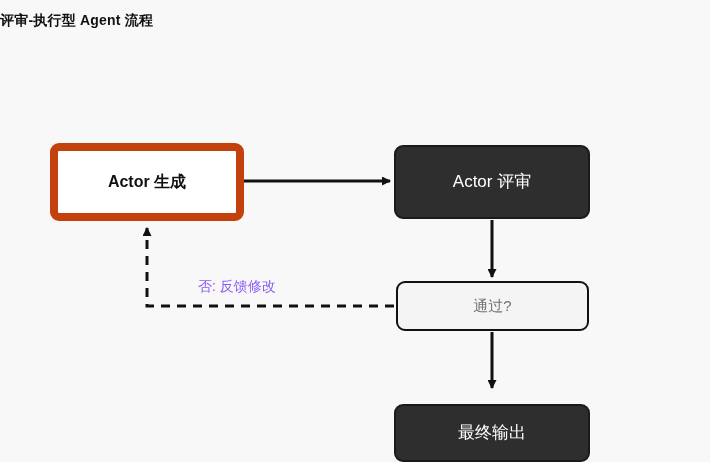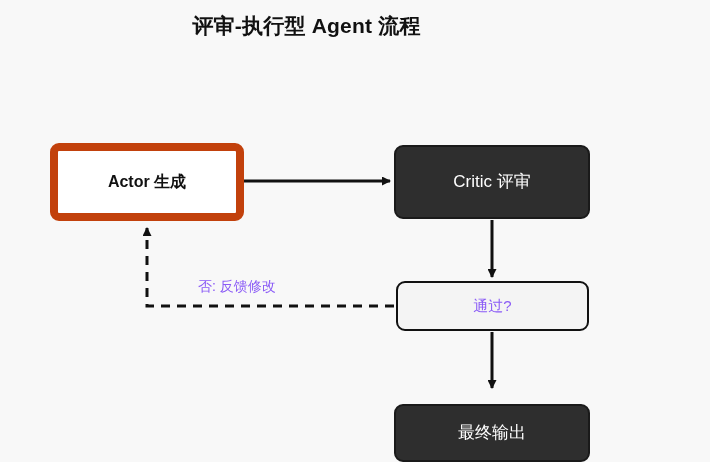--- a/index.html
+++ b/index.html
@@ -19,22 +19,21 @@
     left: 0;
     top: 0;
     width: 710px;
     height: 462px;
   }
   .diagram-title {
     position: absolute;
     left: 0;
     top: 12px;
     width: 613px;
-    text-align: center;
-    font-size: 21px;
+    font-size: 14px;
     font-weight: bold;
     color: #111111;
     letter-spacing: 0.2px;
   }
   
   .node {
     position: absolute;
     box-sizing: border-box;
     display: flex;
     align-items: center;
@@ -53,21 +52,21 @@
   .node-dark {
     background: #2e2e2e;
     border: 2px solid #1a1a1a;
     color: #ffffff;
     font-weight: normal;
     font-size: 17px;
   }
   .node-neutral {
     background: #f4f4f4;
     border: 2px solid #111111;
-    color: #8b5cf6;
+    color: #737373;
     font-weight: normal;
     font-size: 15px;
   }
   
   #node-actor   { left: 50px;  top: 143px; width: 194px; height: 78px; }
   #node-critic  { left: 394px; top: 145px; width: 196px; height: 74px; }
   #node-gate    { left: 396px; top: 281px; width: 193px; height: 50px; }
   #node-output  { left: 394px; top: 404px; width: 196px; height: 58px; }
 
   
@@ -124,21 +123,21 @@
     </g>
   </svg>
 
   <div class="edge-label" id="edge-label-feedback">否: 反馈修改</div>
 
   <div class="node node-light" id="node-actor">
     <span>Actor 生成</span>
   </div>
 
   <div class="node node-dark" id="node-critic">
-    <span>Critic 评审</span>
+    <span>Actor 评审</span>
   </div>
 
   <div class="node node-neutral" id="node-gate">
     <span>通过?</span>
   </div>
 
   <div class="node node-dark" id="node-output">
     <span>最终输出</span>
   </div>
 

